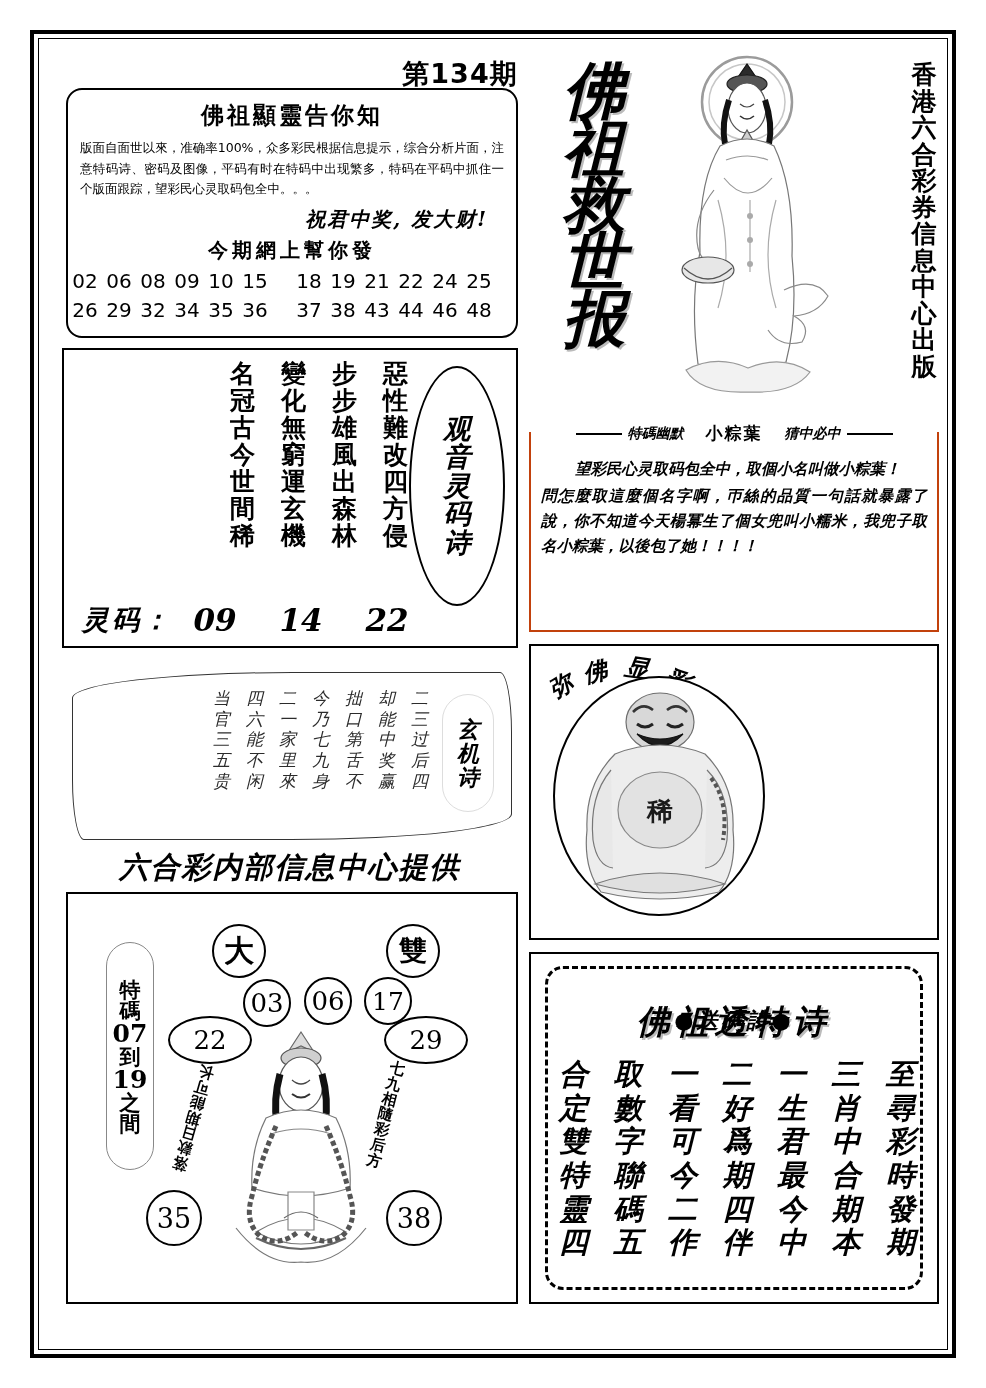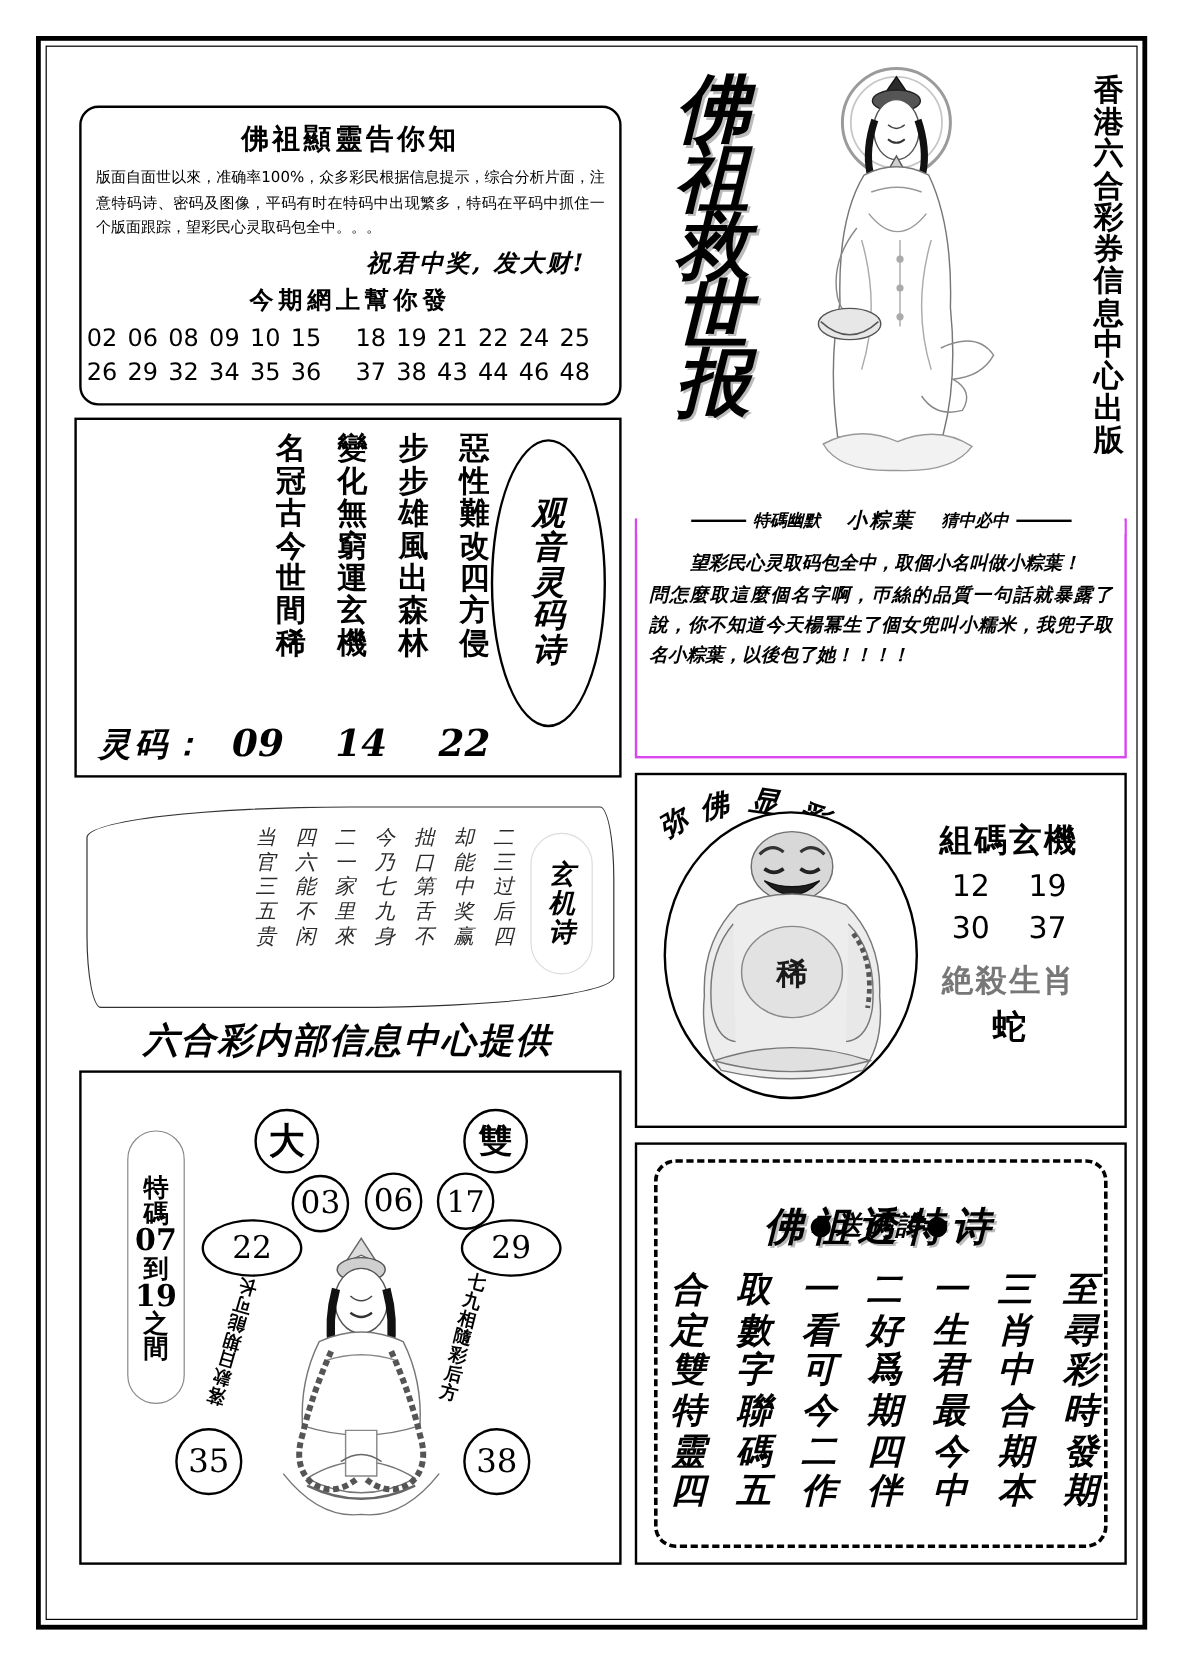--- a/index.html
+++ b/index.html
@@ -79,28 +79,28 @@
   #masthead{position:absolute;left:524px;top:44px;width:424px;height:388px;}
   #mast-title{position:absolute;left:14px;top:18px;width:112px;display:flex;flex-direction:column;
     align-items:center;line-height:.92;}
   #mast-title span{font-size:62px;font-weight:bold;font-style:italic;
     font-family:"DejaVu Serif","Liberation Serif",serif;text-shadow:2px 2px 0 #bbb;}
   #mast-pub{position:absolute;right:6px;top:18px;width:36px;display:flex;flex-direction:column;
     align-items:center;line-height:1.06;}
   #mast-pub span{font-size:25px;font-weight:bold;font-family:"DejaVu Sans","Liberation Sans",sans-serif;}
 
   
-  #humor{position:absolute;left:529px;top:432px;width:410px;height:200px;border:2px solid #d946ef;
+  #humor{position:absolute;left:529px;top:432px;width:410px;height:200px;border:2px solid #c2410c;
     box-sizing:border-box;background:#fff;}
   #humor-head{position:absolute;left:0;top:-12px;width:100%;display:flex;align-items:center;
     justify-content:center;gap:0px;background:#fff;}
   #humor-head .rule{height:2px;background:#000;width:46px;}
   #humor-head .ht{font-size:14px;font-weight:bold;font-style:italic;padding:0 6px;background:#fff;
     font-family:"DejaVu Serif","Liberation Serif",serif;}
-  #humor-head .hm{font-size:17px;font-weight:bold;font-style:italic;padding:0 16px;background:#fff;
+  #humor-head .hm{font-size:17px;font-weight:bold;padding:0 16px;background:#fff;
     font-family:"DejaVu Serif","Liberation Serif",serif;letter-spacing:2px;}
   #humor-body{margin:22px 10px 0 10px;font-size:15.5px;line-height:1.62;font-weight:bold;font-style:italic;
     font-family:"DejaVu Serif","Liberation Serif",serif;text-align:justify;}
   #humor-body p{margin:0 0 2px 0;}
   #humor-body p.indent{text-indent:34px;}
 
   
   #buddha{position:absolute;left:529px;top:644px;width:410px;height:296px;border:2px solid #000;
     box-sizing:border-box;background:#fff;}
   #buddha-oval{position:absolute;left:22px;top:30px;width:212px;height:240px;border:2px solid #000;
@@ -136,20 +136,21 @@
   
   .art{position:absolute;}
 </style>
 </head>
 <body>
 
 <div class="page">
   <div class="frame"></div>
   <div class="inner-frame"></div>
 
+  <div id="issue">第134期</div>
 
   <div id="notice">
     <div id="notice-title">佛祖顯靈告你知</div>
     <div id="notice-body">版面自面世以來，准确率100%，众多彩民根据信息提示，综合分析片面，注意特码诗、密码及图像，平码有时在特码中出现繁多，特码在平码中抓住一个版面跟踪，望彩民心灵取码包全中。。。</div>
     <div id="notice-wish">祝君中奖, 发大财!</div>
     <div id="notice-sub">今期網上幫你發</div>
     <div class="numrow">
       <div class="numgrp">
         <span>02</span>
         <span>06</span>
@@ -467,31 +468,20 @@
           <path d="M60 76 q45 -18 90 0 q30 30 28 76 q4 40 -14 62 q-59 14 -118 0 q-18 -24 -14 -62 q-2 -46 28 -76z" fill="#ededed" stroke="#777"></path>
           <ellipse cx="105" cy="132" rx="42" ry="38" fill="#e2e2e2" stroke="#888"></ellipse>
           <path d="M56 92 q-22 26 -18 70 q4 26 20 28" fill="#e8e8e8" stroke="#777"></path>
           <path d="M152 92 q24 24 20 70 q-4 26 -22 28" fill="#e8e8e8" stroke="#777"></path>
           <path d="M156 100 q18 24 12 62" stroke="#555" stroke-width="4" stroke-dasharray="4 3" fill="none"></path>
           <path d="M40 206 q65 -22 130 0 q-65 18 -130 0z" fill="#e0e0e0" stroke="#777"></path>
           <text x="105" y="142" text-anchor="middle" font-size="26" font-weight="bold" fill="#1a1a1a" stroke="none" font-family="DejaVu Serif, Liberation Serif, serif">稀</text>
         </g>
       </svg>
     </div>
-    <div id="grpcode">
-      <div class="gt">組碼玄機</div>
-      <div class="gn">
-        <b>12</b><b>19</b>
-      </div>
-      <div class="gn">
-        <b>30</b><b>37</b>
-      </div>
-      <div class="kill">絶殺生肖</div>
-      <div class="zodiac">蛇</div>
-    </div>
   </div>
 
   <div id="poem3">
     <div id="poem3-dash"></div>
     <div id="poem3-title">佛祖透特诗</div>
     <div id="poem3-sub">●送碼詩●</div>
     <div id="poem3-cols">
       <div class="vcol">
           <span>至</span>
           <span>尋</span>

